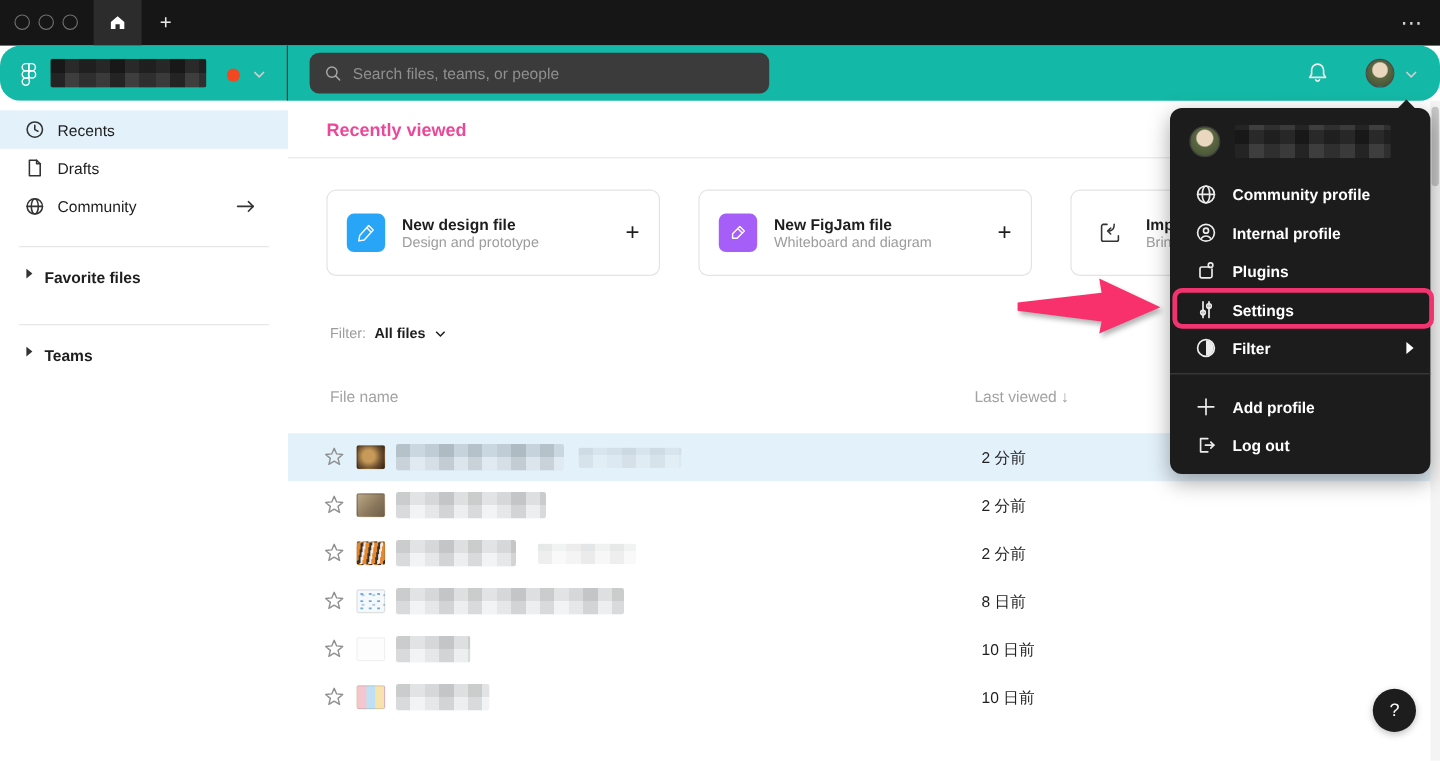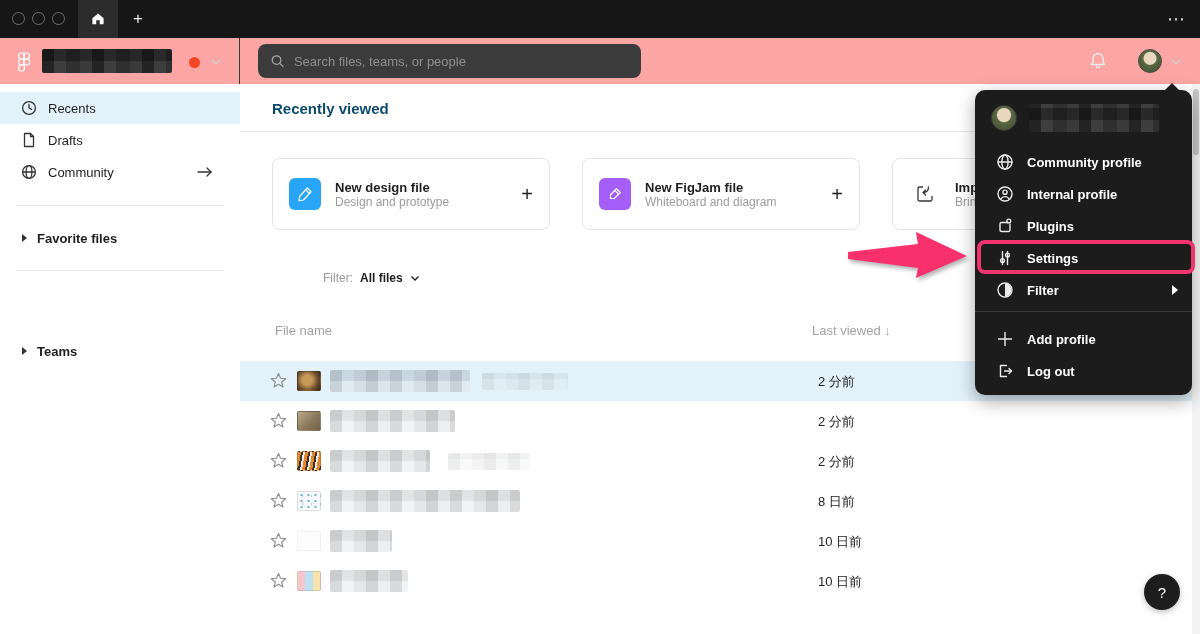--- a/index.html
+++ b/index.html
@@ -12,21 +12,21 @@
 
   
   .titlebar { position:absolute; left:0; top:0; width:1200px; height:38px; background:#161616; }
   .traffic { position:absolute; top:12px; width:13px; height:13px; border-radius:50%; border:1.5px solid #6d6d6d; background:transparent; }
   .t1{left:12px;} .t2{left:32px;} .t3{left:52px;}
   .tab-home { position:absolute; left:78px; top:0; width:40px; height:38px; background:#2c2c2c; display:flex; align-items:center; justify-content:center; }
   .tab-plus { position:absolute; left:124px; top:0; width:28px; height:38px; display:flex; align-items:center; justify-content:center; color:#e8e8e8; font-size:17px; font-weight:300; }
   .more-dots { position:absolute; right:14px; top:0; height:38px; display:flex; align-items:center; color:#d4d4d4; font-size:18px; letter-spacing:1px; }
 
   
-  .appheader { position:absolute; left:0; top:38px; width:1200px; height:46px; background:#fca5a5; }
+  .appheader { position:absolute; left:0; top:38px; width:1200px; height:46px; background:#14b8a6;border-radius:17px; }
   .appheader .left { position:absolute; left:0; top:0; width:240px; height:46px; border-right:1px solid #3a3a3a; }
   .figma-logo { position:absolute; left:16px; top:13px; }
   .team-pix { position:absolute; left:42px; top:11px; width:130px; height:24px; border-radius:2px; }
   .red-dot { position:absolute; left:189px; top:19px; width:11px; height:11px; border-radius:50%; background:#f24822; }
   .chev { stroke:#cfcfcf; stroke-width:1.4; fill:none; }
   .team-chev { position:absolute; left:210px; top:20px; }
   .searchbar { position:absolute; left:258px; top:6px; width:383px; height:34px; background:#3b3b3b; border-radius:8px; display:flex; align-items:center; padding:0 12px; gap:9px; }
   .searchbar input { background:transparent; border:none; outline:none; color:#e6e6e6; font-size:13px; width:100%; font-family:"Liberation Sans",sans-serif; }
   .searchbar input::placeholder { color:#8f8f8f; }
   .bell { position:absolute; left:1088px; top:12px; }
@@ -35,39 +35,39 @@
   .hdr-chev { position:absolute; left:1170px; top:20px; }
 
   
   .sidebar { position:absolute; left:0; top:84px; width:240px; height:550px; background:#fff; }
   .side-item { position:absolute; left:0; width:240px; height:32px; display:flex; align-items:center; padding-left:21px; gap:11px; color:#1e1e1e; }
   .side-item.sel { background:#e3f1fb; }
   .si0{top:8px;} .si1{top:40px;} .si2{top:72px;}
   .side-arrow { position:absolute; right:26px; }
   .side-div { position:absolute; left:16px; width:208px; height:1px; background:#e6e6e6; }
   .sd1{top:121px;} .sd2{top:186px;}
-  .side-sec { position:absolute; left:0; width:240px; height:28px; display:flex; align-items:center; padding-left:22px; gap:10px; font-weight:700; font-size:13px; }
-  .ss0{top:140px;} .ss1{top:205px;margin-top:48px;}
+  .side-sec { position:absolute; left:0; width:240px; height:28px; display:flex; align-items:flex-start; padding-left:22px; gap:10px; font-weight:700; font-size:13px; }
+  .ss0{top:140px;} .ss1{top:205px;}
   .caret-r { width:0; height:0; border-left:5px solid #333; border-top:4px solid transparent; border-bottom:4px solid transparent; }
 
   
-  .page-title { position:absolute; left:272px; top:100px; font-size:15px; font-weight:700; color:#0c4a6e; }
+  .page-title { position:absolute; left:272px; top:100px; font-size:15px; font-weight:700; color:#ec4899; }
   .hdr-rule { position:absolute; left:240px; top:131px; width:952px; height:1px; background:#e8e8e8; }
 
   .card { position:absolute; top:158px; height:72px; width:278px; border:1px solid #e4e4e4; border-radius:8px; background:#fff;
     display:flex; align-items:center; padding:0 16px; gap:14px; }
   .c1{left:272px;} .c2{left:582px;} .c3{left:892px;}
   .card-icon { width:32px; height:32px; border-radius:6px; flex:0 0 auto; display:flex; align-items:center; justify-content:center; }
   .ci-design{ background:#29a5f7; } .ci-figjam{ background:#a65ef8; } .ci-import{ background:transparent; }
   .card-text { flex:1; min-width:0; }
   .card-title { font-size:13px; font-weight:700; color:#1e1e1e; white-space:nowrap; }
   .card-sub { font-size:12px; color:#9c9c9c; margin-top:0; white-space:nowrap; }
   .card-plus { font-size:20px; font-weight:300; color:#1e1e1e; }
 
-  .filter-row { position:absolute; left:275px; top:271px; display:flex; align-items:center; gap:7px; font-size:12px;margin-left:48px; }
+  .filter-row { position:absolute; left:275px; top:271px; display:flex; align-items:center; gap:7px; font-size:12px; }
   .filter-label { color:#9c9c9c; }
   .filter-value { color:#1e1e1e; font-weight:700; }
 
   .col-file { position:absolute; left:275px; top:323px; font-size:13px; color:#a3a3a3; }
   .col-last { position:absolute; left:812px; top:323px; font-size:13px; color:#a3a3a3; }
 
   .rows { position:absolute; left:240px; top:361px; width:952px; }
   .frow { position:relative; width:1028px; height:40px; }
   .frow.sel { background:#e3f1fb; }
   .star { position:absolute; left:30px; top:11px; }

